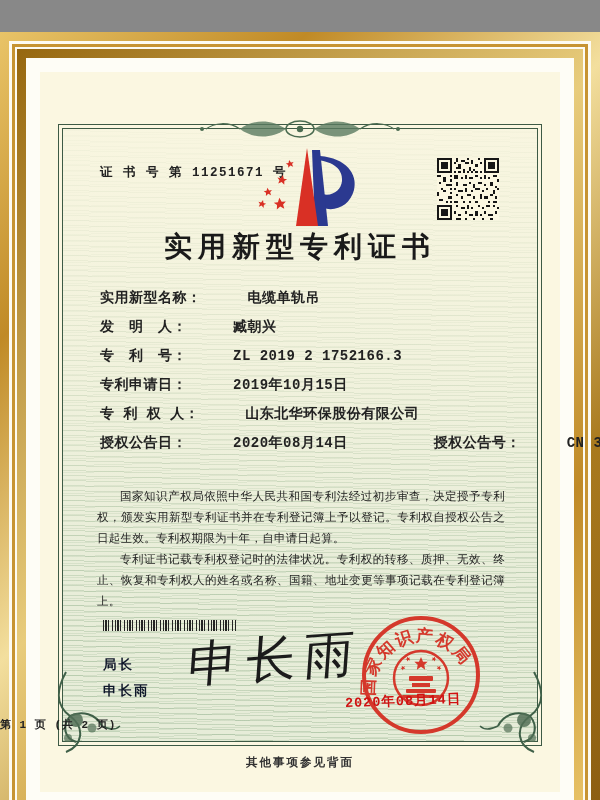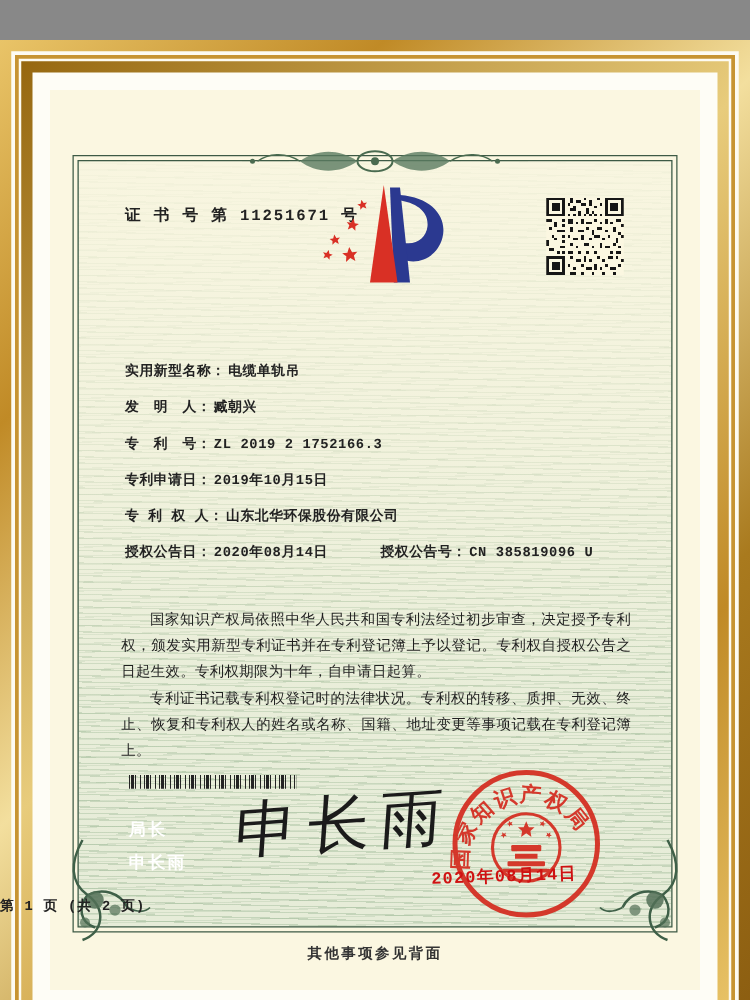--- a/index.html
+++ b/index.html
@@ -24,30 +24,30 @@
            repeating-linear-gradient(-1.5deg,rgba(118,158,116,.18) 0 1px,rgba(0,0,0,0) 1px 7px),
            #e6ecd8;}
   .orn{position:absolute;color:#4a6b50;}
   
   .certno{position:absolute;left:100px;top:132px;font-size:12.5px;letter-spacing:1.5px;color:#222;font-weight:600;}
   .qr{position:absolute;left:437px;top:126px;width:62px;height:62px;}
   .logo{position:absolute;left:250px;top:110px;width:112px;height:90px;}
   .title{position:absolute;left:0;top:196px;width:100%;text-align:center;
          font-size:28px;font-weight:bold;letter-spacing:6px;color:#1a1a1a;}
   .fields{position:absolute;left:100px;top:259px;width:408px;}
-  .frow{display:flex;line-height:15px;margin-bottom:14px;font-size:11px;color:#222;font-weight:600;letter-spacing:.5px;white-space:nowrap;}
+  .frow{display:flex;line-height:15px;margin-bottom:14px;font-size:14px;color:#222;font-weight:600;letter-spacing:.5px;white-space:nowrap;gap:44px;}
   .frow .val{margin-left:2px;}
   .grantrow{display:flex;}
   .grantno{margin-left:42px;}
   .body-text{position:absolute;left:97px;top:455px;width:408px;font-size:11.5px;line-height:1.82;
              color:#1f1f1f;text-align:justify;letter-spacing:.3px;}
   .body-text p{margin:0;text-indent:2em;}
   .barcode{position:absolute;left:103px;top:588px;width:134px;height:11px;
            background:repeating-linear-gradient(90deg,#242424 0 1px,transparent 1px 2px,#242424 2px 4px,transparent 4px 5px,#242424 5px 6px,transparent 6px 9px,#242424 9px 10px,transparent 10px 12px);}
-  .director{position:absolute;left:103px;top:621px;font-size:13.5px;color:#ffffff;font-weight:600;letter-spacing:2px;line-height:26px;}
+  .director{position:absolute;left:103px;top:621px;font-size:13.5px;color:#0f172a;font-weight:600;letter-spacing:2px;line-height:26px;}
   .sig{position:absolute;left:188px;top:594px;font-size:50px;color:#1b1b1b;letter-spacing:8px;
        transform:rotate(-4deg) skewX(-8deg);font-weight:500;}
   .seal{position:absolute;left:336px;top:580px;width:170px;height:130px;opacity:.92;}
   .sealdate{position:absolute;left:345px;top:660px;font-size:13.5px;font-weight:bold;color:#cf1212;letter-spacing:1px;transform:rotate(-2deg);}
   .pageinfo{position:absolute;left:0;top:685px;width:100%;text-align:left;font-size:11px;color:#222;font-weight:600;letter-spacing:1px;}
   .footnote{position:absolute;left:0;top:723px;width:100%;text-align:center;font-size:11.5px;color:#333;font-weight:600;letter-spacing:2px;}
 </style>
 </head>
 <body>
 
@@ -116,20 +116,21 @@
     <path d="M70,14 C96,16 108,32 104,48 C100,64 84,71 71,65 L69,51 C81,56 91,49 92,39 C93,27 83,20 68,18 Z" fill="#2b3990"></path>
     <polygon points="62,8 70,8 78,84 65,84" fill="#2b3990"></polygon>
     <polygon points="57,6 68,84 46,84" fill="#d93025"></polygon>
     <use href="#st" transform="translate(40,22) scale(4.2) rotate(-12)" fill="#d93025"></use>
     <use href="#st" transform="translate(32,38) scale(5.2) rotate(10)" fill="#d93025"></use>
     <use href="#st" transform="translate(18,50) scale(4.4) rotate(-8)" fill="#d93025"></use>
     <use href="#st" transform="translate(12,62) scale(4.2) rotate(14)" fill="#d93025"></use>
     <use href="#st" transform="translate(30,62) scale(6.4) rotate(-6)" fill="#d93025"></use>
   </svg>
 
+  <div class="title">实用新型专利证书</div>
 
   <div class="fields">
     <div class="frow">
       <span class="lab">实用新型名称：</span>
       <span class="val">电缆单轨吊</span>
     </div>
     <div class="frow">
       <span class="lab">发　明　人：</span>
       <span class="val">臧朝兴</span>
     </div>

